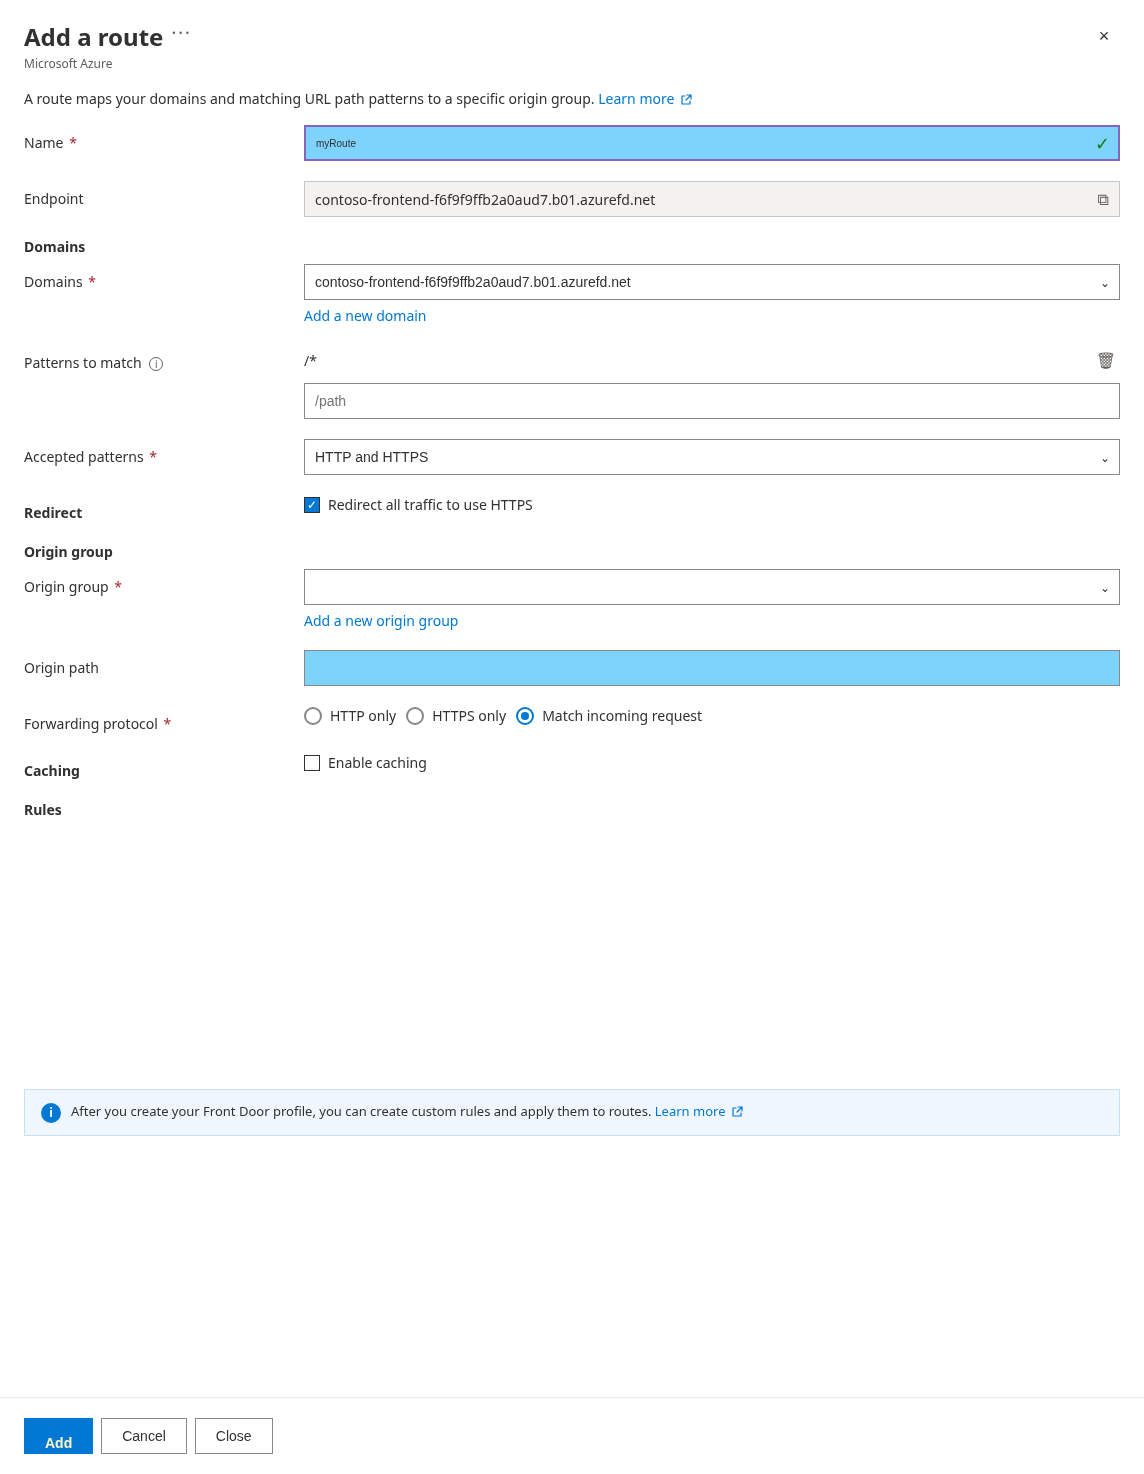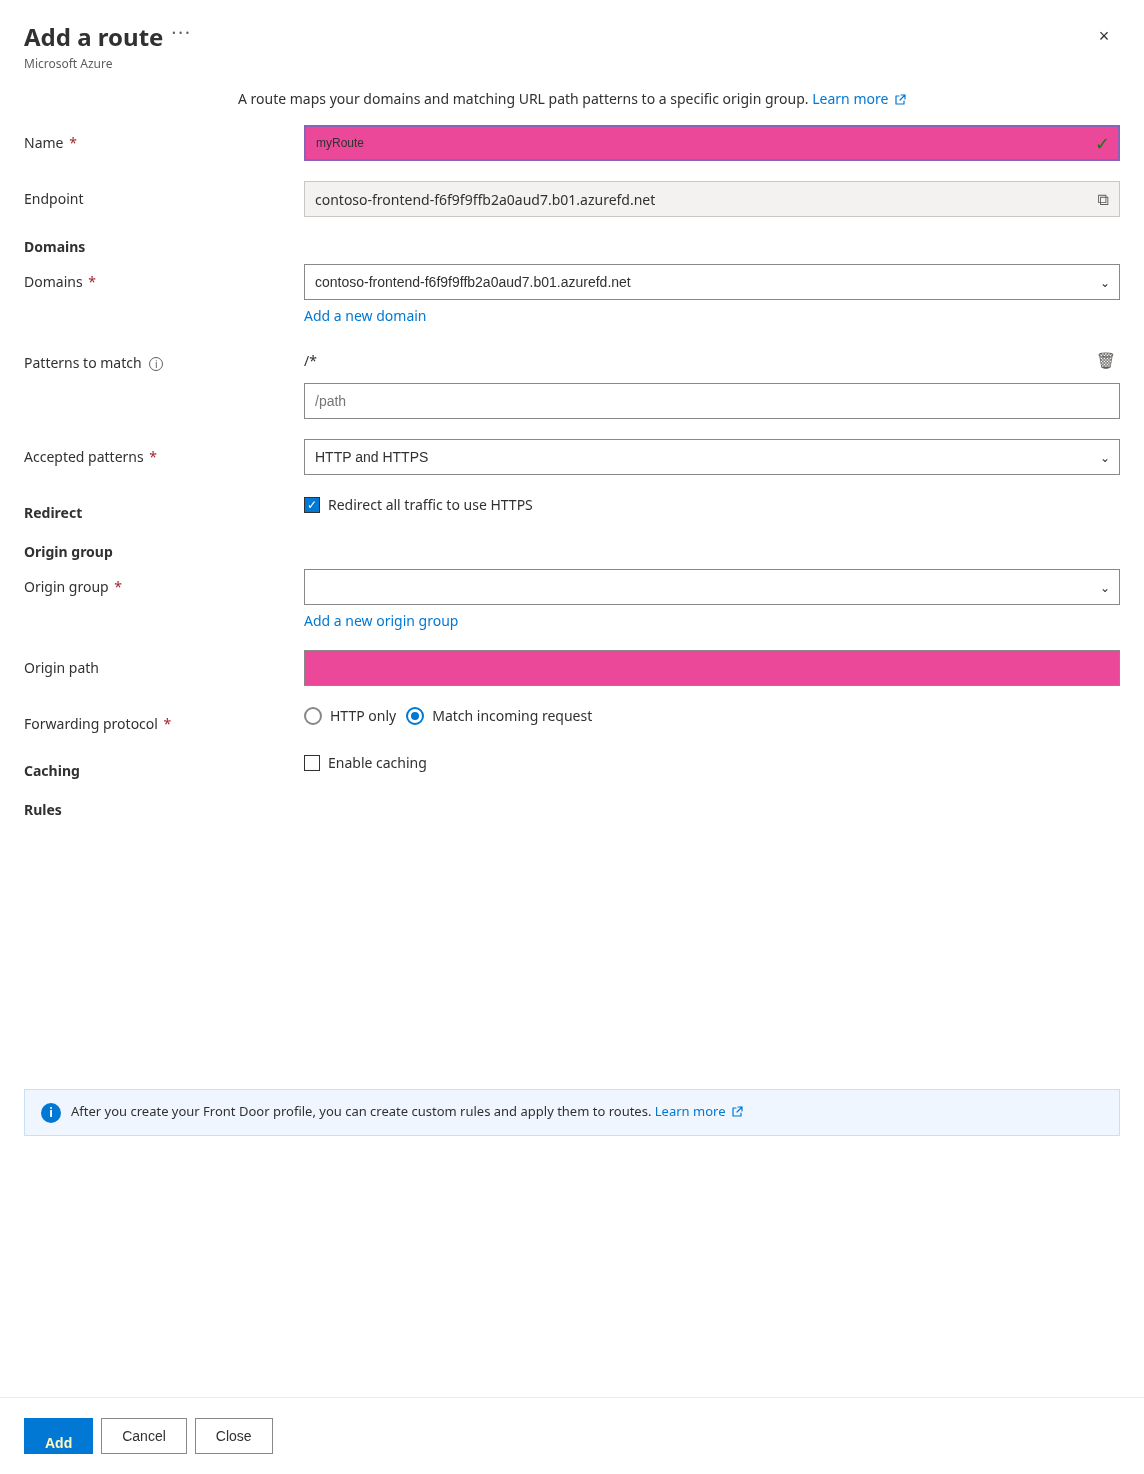--- a/index.html
+++ b/index.html
@@ -59,21 +59,20 @@
       align-items: center;
       justify-content: center;
       width: 32px;
       height: 32px;
     }
     .panel-description {
       padding: 16px 24px;
       font-size: 14px;
       color: #323130;
       line-height: 1.5;
-      text-align: center;
     }
     .panel-description a {
       color: #0078d4;
       text-decoration: none;
     }
     .external-icon {
       display: inline-block;
       width: 12px;
       height: 12px;
       margin-left: 2px;
@@ -114,24 +113,24 @@
       margin-left: 4px;
     }
     .form-control {
       flex: 1;
     }
     .text-input {
       width: 100%;
       height: 36px;
       padding: 0 10px;
       border: 1px solid #8a8886;
-      font-size: 12px;
+      font-size: 10px;
       color: #323130;
       outline: none;
-      background: #ec4899;
+      background: #7dd3fc;
     }
     .text-input.active-input {
       border: 2px solid #8764b8;
     }
     .text-input-with-icon {
       position: relative;
       width: 100%;
     }
     .text-input-with-icon .text-input {
       padding-right: 40px;
@@ -504,20 +503,24 @@
       <div class="form-row">
         <div class="form-label">
           <span>Forwarding protocol</span>
           <span class="required">*</span>
         </div>
         <div class="form-control">
           <div class="radio-group">
             <div class="radio-row">
               <div class="radio-custom"></div>
               <span>HTTP only</span>
+            </div>
+            <div class="radio-row">
+              <div class="radio-custom"></div>
+              <span>HTTPS only</span>
             </div>
             <div class="radio-row">
               <div class="radio-custom selected">
                 <div class="radio-dot"></div>
               </div>
               <span>Match incoming request</span>
             </div>
           </div>
         </div>
       </div>

